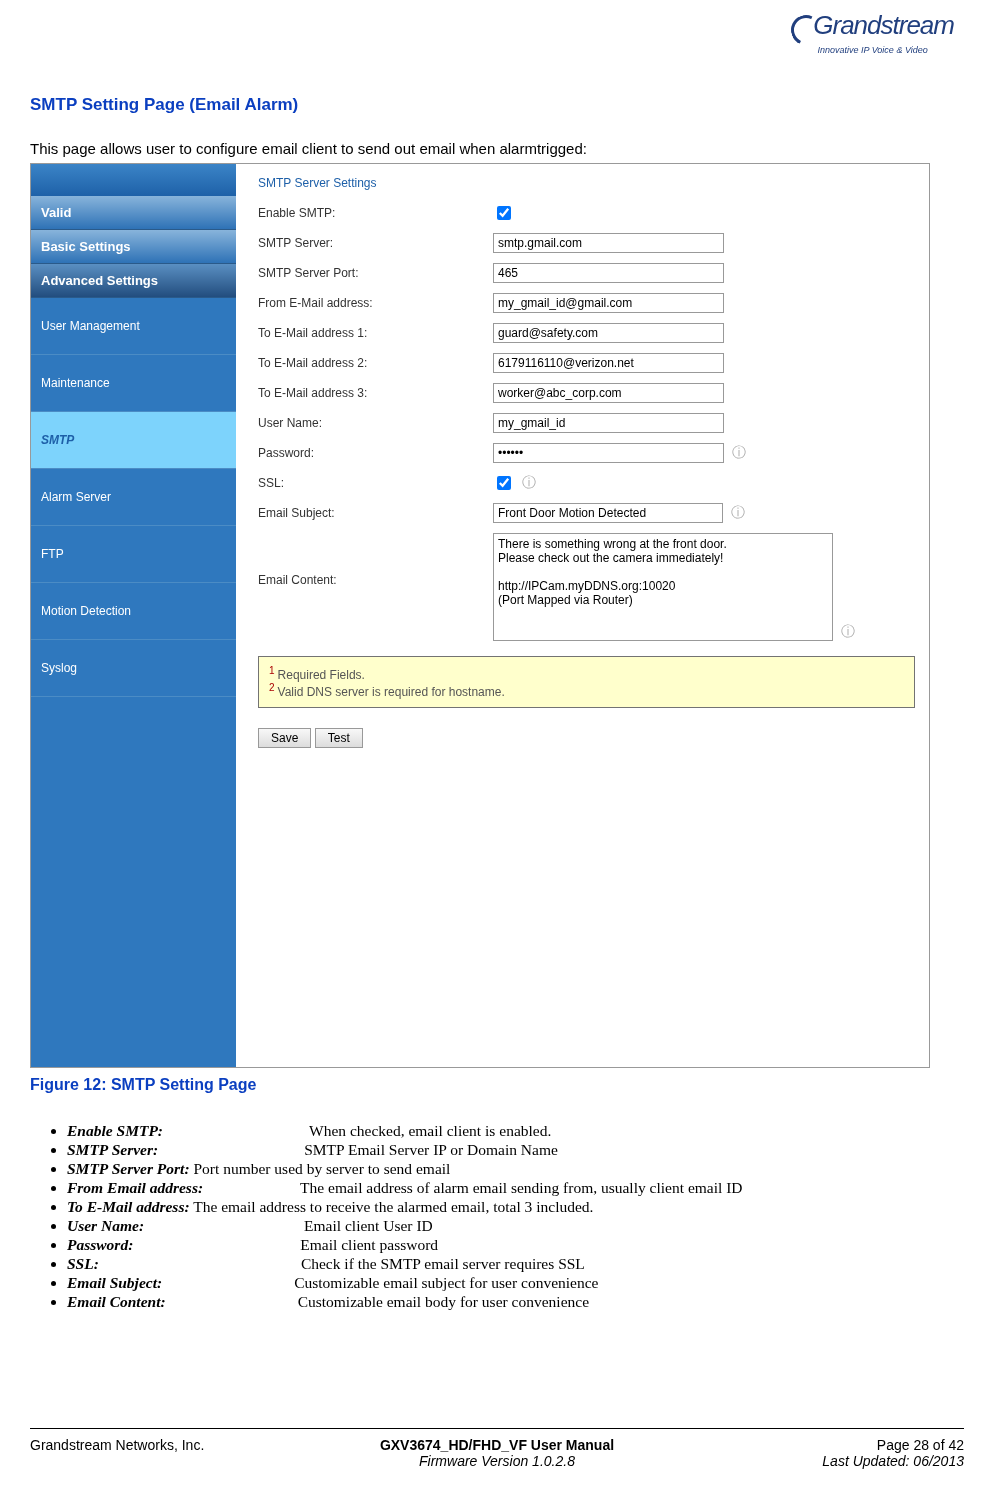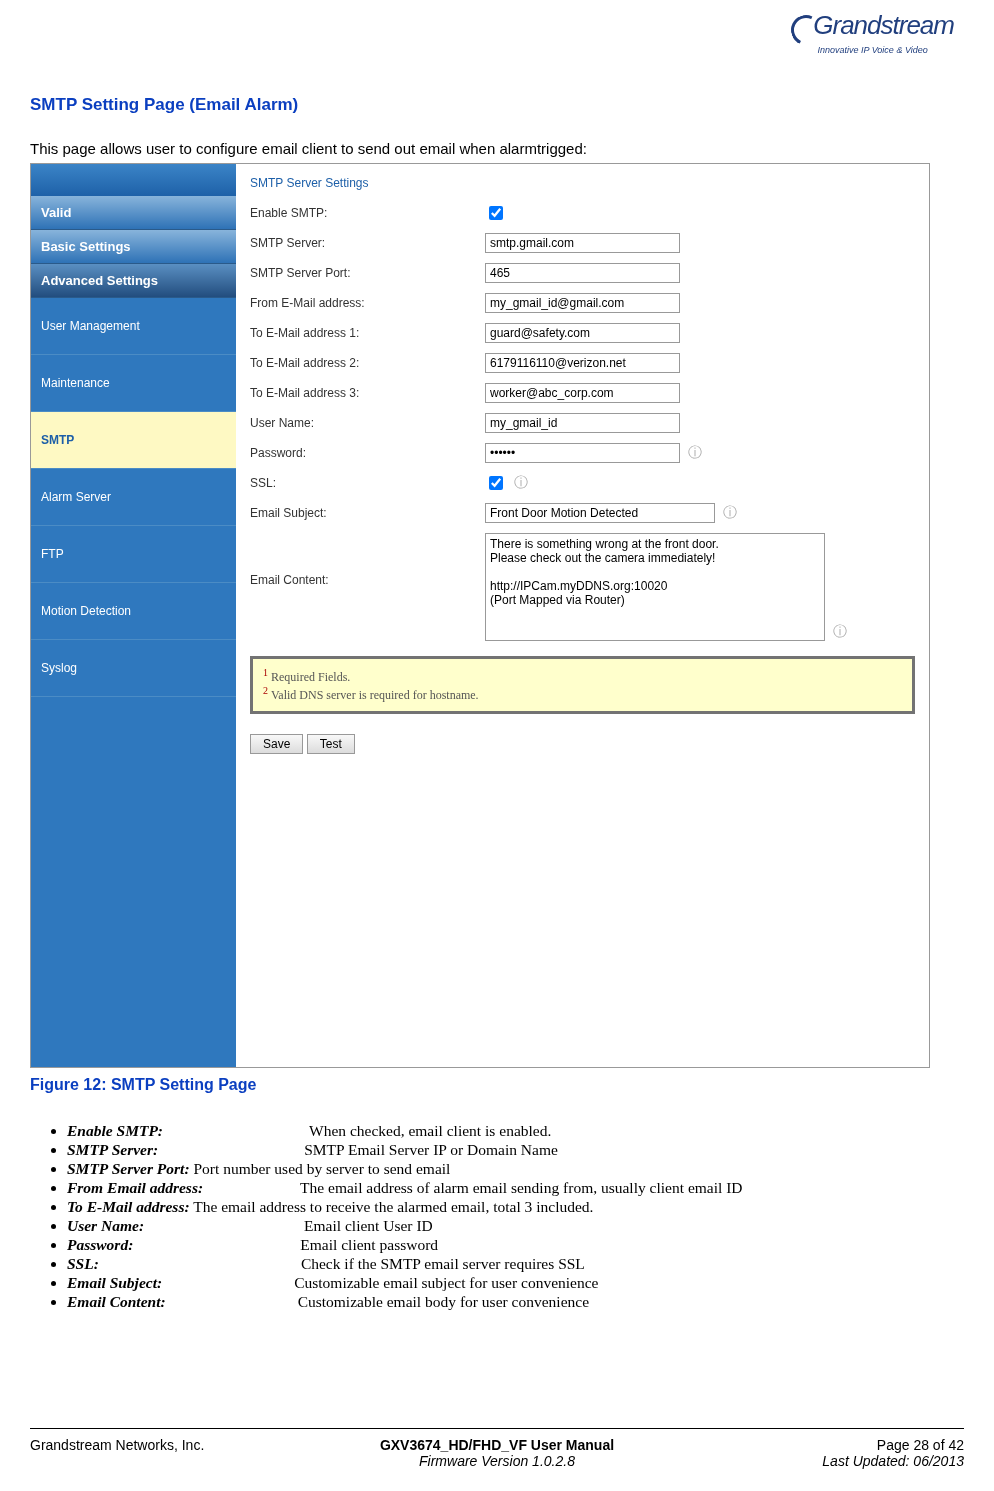--- a/index.html
+++ b/index.html
@@ -82,31 +82,32 @@
     background: linear-gradient(#5a8fc2, #224d7e);
   }
   .nav-item {
     background: #2f78be;
     color: #fff;
     font-size: 12px;
     padding: 21px 10px;
     border-bottom: 1px solid #4b8cc5;
   }
   .nav-item.active {
-    background: #fef9c3;
+    background: #7dd3fc;
     color: #1d5fa8;
     font-weight: bold;
+    font-style: italic;
   }
   .sidebar-fill {
     background: #2f78be;
     height: 370px;
   }
   .content {
     flex: 1;
-    padding: 12px 12px 12px 14px;
+    padding: 12px 12px 12px 22px;
     font-size: 12px;
     color: #333;
   }
   .blue-heading {
     color: #1d5fa8;
     font-size: 12px;
     margin-bottom: 8px;
   }
   .form-row {
     display: flex;
@@ -116,48 +117,47 @@
   .form-row.top { align-items:flex-start; }
   .form-label {
     width: 235px;
     flex-shrink: 0;
   }
   .tinput {
     border: 1px solid #999;
     background: #fff;
     font-size: 12px;
     padding: 2px 4px;
-    width: 195px;
+    width: 231px;
     height: 20px;
   }
   .tarea {
     border: 1px solid #999;
     background: #fff;
     font-size: 12px;
     padding: 3px 4px;
     width: 340px;
     height: 108px;
     resize: none;
     font-family: Arial, Helvetica, sans-serif;
   }
   .cbx { width: 14px; height:14px; }
   .info-icon {
     color: #aaa;
     font-size: 14px;
     margin-left: 8px;
   }
   .notes {
     background: #ffffcc;
-    border: 3px solid #737373;
+    border: 1px solid #737373;
     padding: 8px 10px;
     font-size: 12px;
     color: #555;
     margin-top: 10px;
     margin-right: 2px;
-    font-family: Liberation Serif, serif;
   }
   .notes sup { color:#a00; font-size:10px; margin-right:3px;}
   .btnbar { margin-top: 20px; }
   .btn {
     background: linear-gradient(#f8f8f8, #dcdcdc);
     border: 1px solid #999;
     font-size: 12px;
     padding: 2px 12px;
     cursor: pointer;
   }

